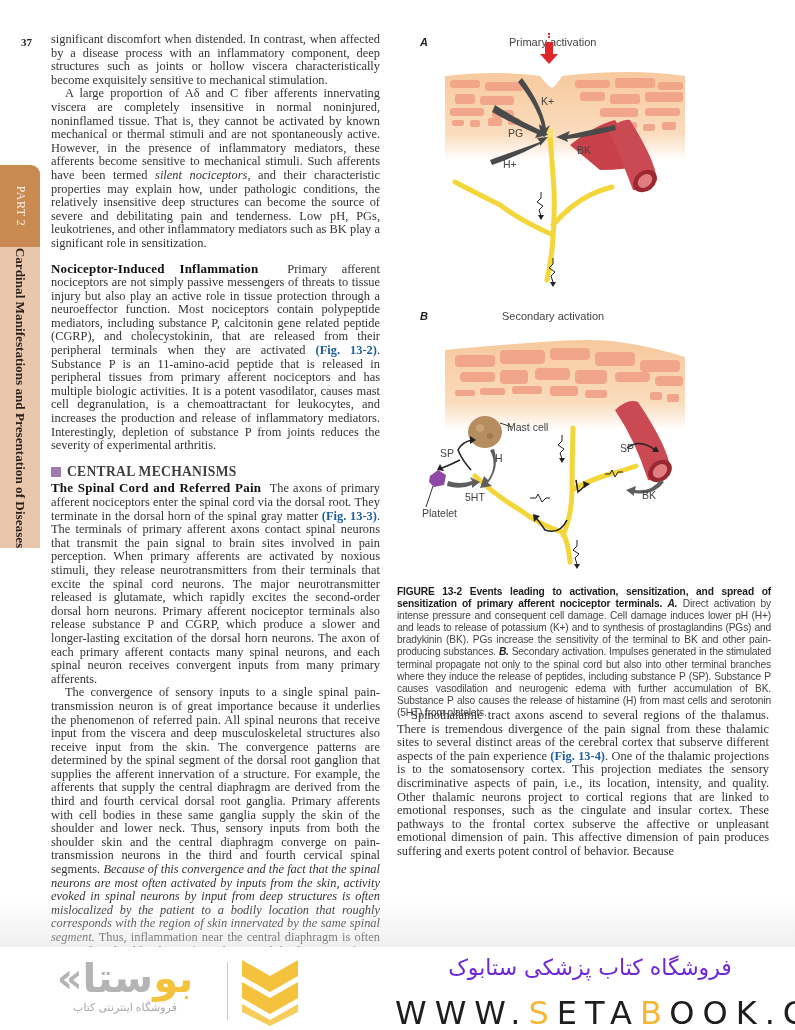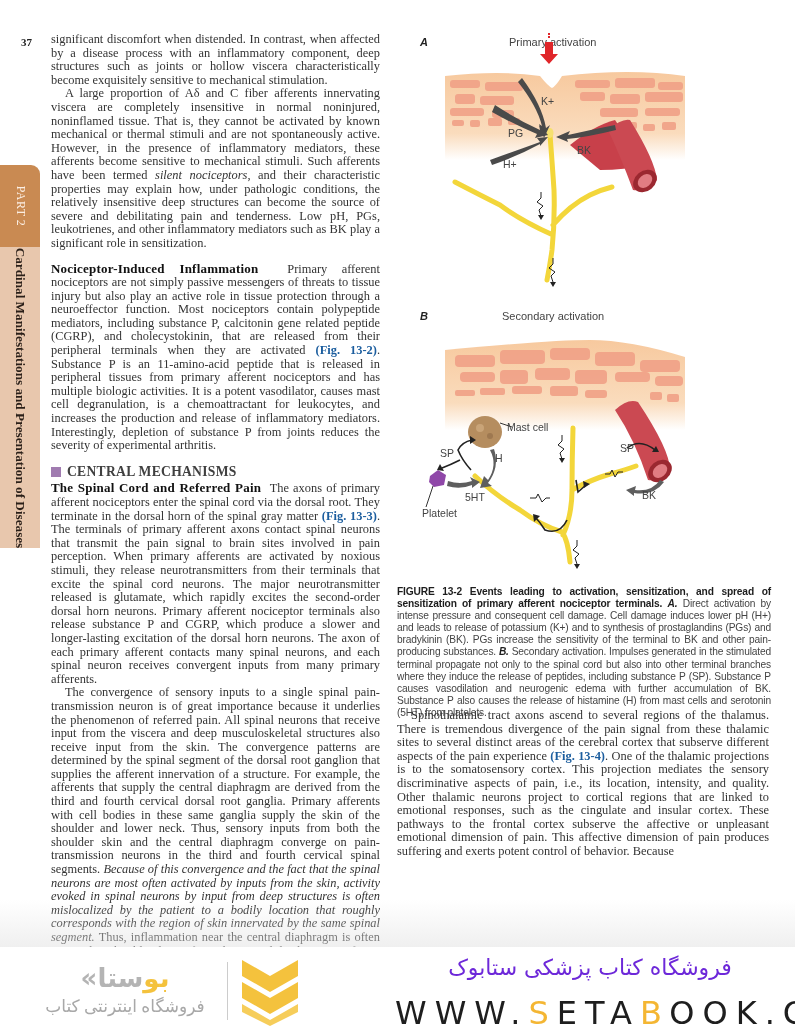--- a/index.html
+++ b/index.html
@@ -36,23 +36,23 @@
   .caption { position: absolute; left: 397px; top: 586px; width: 374px; font-family: "Liberation Sans", sans-serif; font-size: 10.2px; line-height: 12.1px; color: #444; text-align: justify; letter-spacing: -0.15px; }
   .caption .cap-head { font-weight: bold; color: #1d1d1d; }
   .caption .cap-letter { font-weight: bold; font-style: italic; color: #1d1d1d; }
 
   .fade { position: absolute; left: 0; top: 900px; width: 795px; height: 50px; background: linear-gradient(to bottom, rgba(255,255,255,0), rgba(225,225,225,0.55)); pointer-events: none; }
   .cut { position: absolute; left: 0; top: 947px; width: 795px; height: 83px; background: #ffffff; }
 
   .banner { position: absolute; left: 0; top: 950px; width: 795px; height: 80px; background: #ffffff; }
   .logo { position: absolute; left: 45px; top: 6px; width: 250px; height: 70px; }
   .logo-text { position: absolute; left: 0; top: 0; width: 160px; text-align: center; }
-  .logo-text .l1 { font-family: "DejaVu Sans", sans-serif; font-size: 26px; font-weight: bold; color: #b4b4b4; line-height: 44px; letter-spacing: -1px; }
+  .logo-text .l1 { font-family: "DejaVu Sans", sans-serif; font-size: 40px; font-weight: bold; color: #b4b4b4; line-height: 44px; letter-spacing: -1px; }
   .logo-text .l1 .gold { color: #f4c23d; }
-  .logo-text .l2 { font-family: Liberation Serif, serif; font-size: 17px; color: #a8a8a8; line-height: 14px; }
+  .logo-text .l2 { font-family: Liberation Sans, sans-serif; font-size: 11px; color: #a8a8a8; line-height: 14px; }
   .logo-sep { position: absolute; left: 182px; top: 6px; width: 1px; height: 58px; background: #cccccc; }
   .logo-chev { position: absolute; left: 195px; top: 0; }
   .shop-title { position: absolute; left: 420px; top: 5px; width: 340px; text-align: center; font-family: "DejaVu Sans", sans-serif; font-size: 22px; color: #6d28d9; direction: rtl; }
   .shop-url { position: absolute; left: 395px; top: 44px; width: 380px; text-align: center; font-family: "DejaVu Sans", sans-serif; font-size: 32px; letter-spacing: 8px; color: #1e1e1e; }
   .shop-url .gold { color: #f4b633; }
 </style>
 </head>
 <body>
 
 <div class="page-num">37</div>

